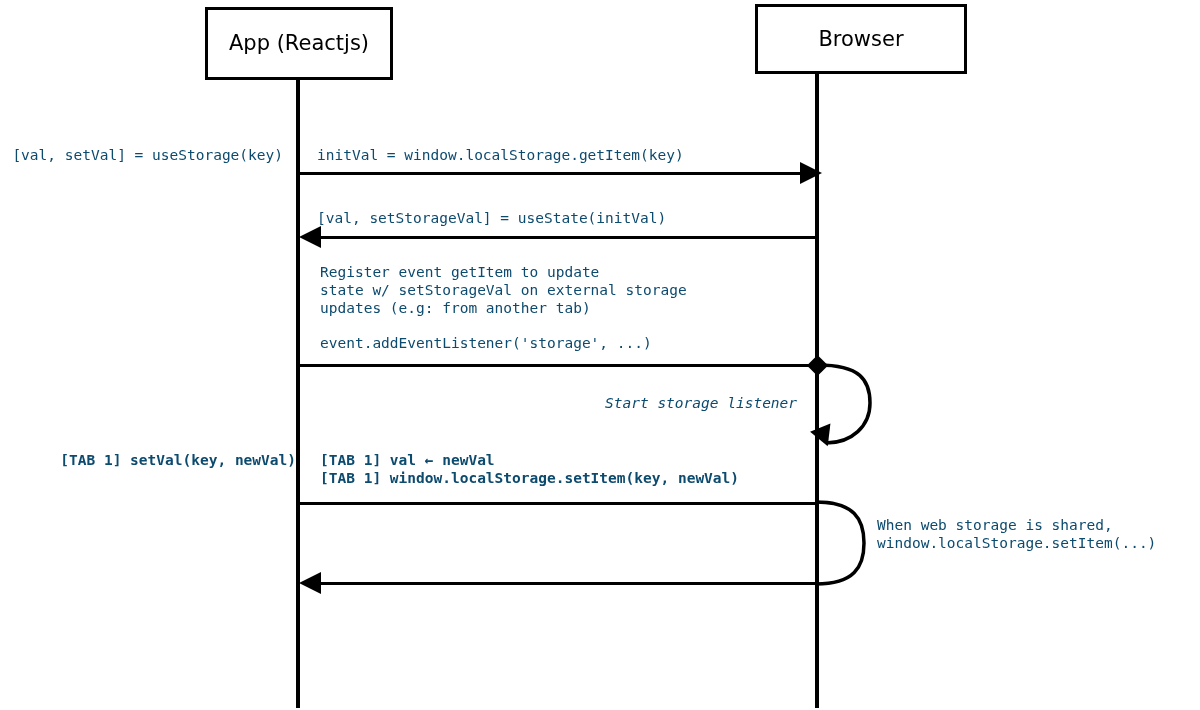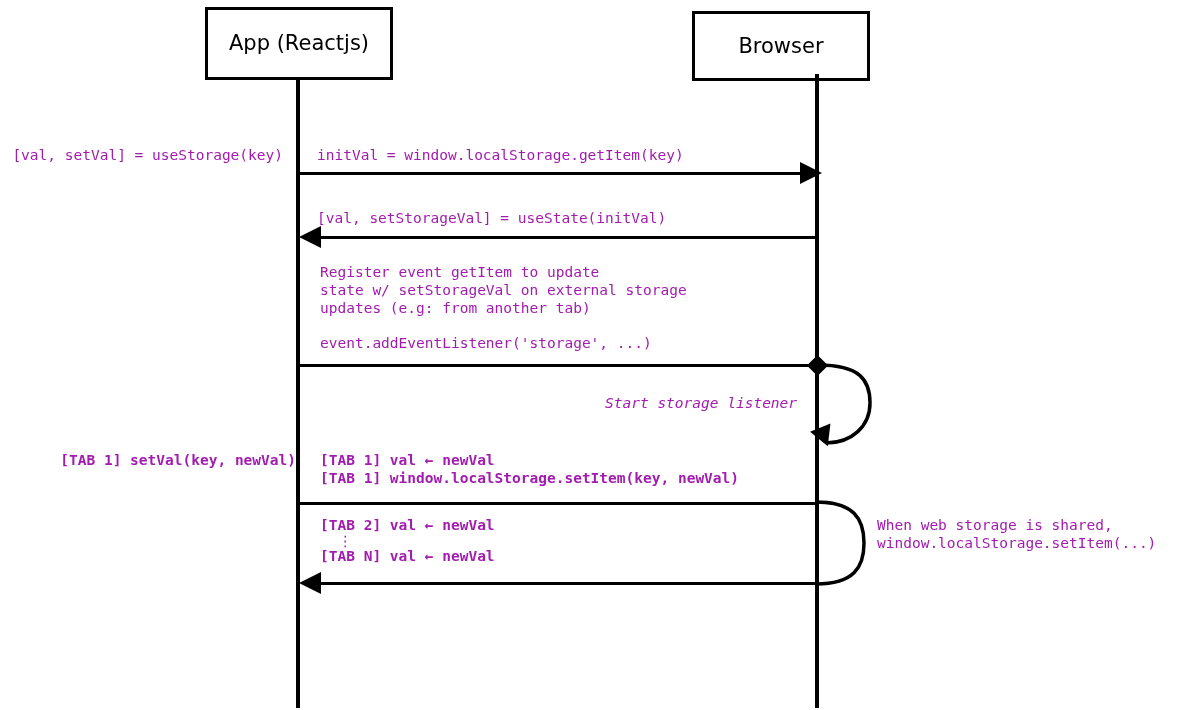--- a/index.html
+++ b/index.html
@@ -29,21 +29,21 @@
   }
   .participant-label {
     font-family: "DejaVu Sans", "Liberation Sans", sans-serif;
     font-size: 21px;
     color: #000000;
     line-height: 1;
     white-space: nowrap;
   }
 
   #box-app  { left: 205px; top: 7px;  width: 188px; height: 73px; }
-  #box-brw  { left: 692px; top: 4px;  width: 178px; height: 70px; margin-top: 7px; }
+  #box-brw  { left: 755px; top: 4px;  width: 212px; height: 70px; }
 
   
   .lifeline {
     position: absolute;
     width: 4px;
     background: #000000;
   }
   #lifeline-app { left: 296px; top: 80px; height: 628px; }
   #lifeline-brw { left: 815px; top: 74px; height: 634px; }
 
@@ -90,21 +90,21 @@
   .selfloop {
     position: absolute;
   }
   .selfloop svg { display: block; overflow: visible; }
 
   
   .lbl {
     position: absolute;
     font-family: "DejaVu Sans Mono", "Liberation Mono", monospace;
     font-size: 14.5px;
-    color: #a21caf;
+    color: #0c4a6e;
     line-height: 17.8px;
     white-space: pre;
   }
   .lbl.right-align { text-align: right; }
   .lbl b { font-weight: bold; }
   .lbl .reg { font-weight: bold; }
   .ellipsis-v {
     font-family: "DejaVu Sans Mono", "Liberation Mono", monospace;
     font-size: 14.5px;
     line-height: 13px;
@@ -175,17 +175,16 @@
 
   <div class="msg-line" style="left:310px; top:582px; width:508px;"></div>
   <div class="arrowhead left" style="left:299px; top:572px;"></div>
 
   <div class="selfloop" style="left:814px; top:499px;">
     <svg width="60" height="92" viewBox="0 0 60 92">
       <path d="M 2 3 C 40 3, 50 20, 50 44 C 50 68, 40 85, 2 85" fill="none" stroke="#000000" stroke-width="3.5"></path>
     </svg>
   </div>
 
-  <div class="lbl" id="lbl-tabn-block"><b>[TAB 2]</b><span class="reg"> val ← newVal</span><span class="ellipsis-v">⋮</span><b>[TAB N]</b><span class="reg"> val ← newVal</span></div>
 
   <div class="lbl" id="lbl-note-right"><span>When web storage is shared,</span><br><span>window.localStorage.setItem(...)</span><br></div>
 
 </div>
 
 </body></html>

